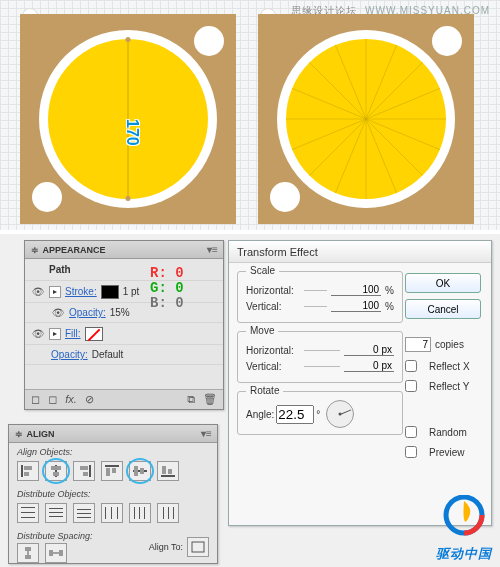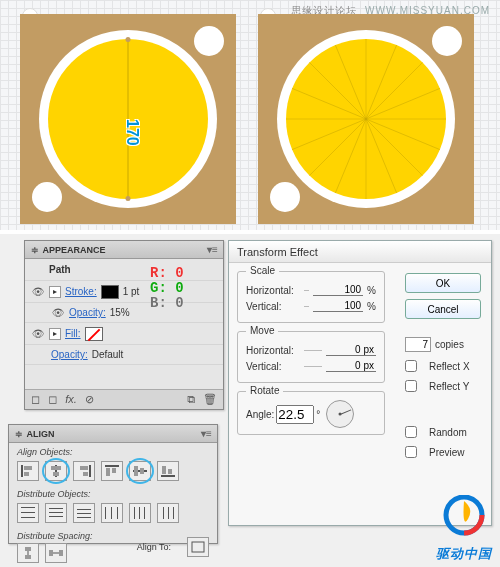--- a/index.html
+++ b/index.html
@@ -38,33 +38,33 @@
   .row .swatch { width:18px; height:14px; border:1px solid #666; background:#000; }
   .row .swatch.none { background:#fff; position:relative; }
   .row .swatch.none::after { content:""; position:absolute; left:0; top:50%; width:100%; height:2px; background:red; transform: rotate(-45deg); }
   .row .link { color:#2864c4; text-decoration:underline; }
   .row.sub { padding-left:26px; height:20px; }
   .panel-footer { position:absolute; bottom:0; left:0; right:0; height:20px; background:#d6d6d6; border-top:1px solid #aaa; display:flex; align-items:center; padding:0 6px; gap:8px; color:#555; }
   .panel-footer span { font-size:11px; line-height:11px;}
   .rgb-box { position:absolute; top:32px; left:150px; width:55px; font-family: 'Courier New', monospace; font-weight:bold; font-size:14px; line-height:15px; text-shadow: 0 0 1px #fff; }
   .rgb-box .r{color:#e33;} .rgb-box .g{color:#1a1;} .rgb-box .b{color:#737373;}
   
-  .align { top: 190px; left: 8px; width: 210px; height: 120px; }
+  .align { top: 190px; left: 8px; width: 210px; height: 140px; }
   .al-label { padding:4px 8px 0; font-size:9px; color:#444;font-style:italic; }
   .al-row { display:flex; gap:6px; padding:4px 8px; align-items:center; }
   .al-btn { width:22px; height:20px; border:1px solid #999; background:#eee; display:flex; align-items:center; justify-content:center; position:relative; }
   .al-btn svg { width:16px; height:14px; }
   .circled { position:relative; }
   .circled::after{ content:""; position:absolute; top:-4px; left:-4px; right:-4px; bottom:-4px; border:2px solid #3fb5e8; border-radius:50%; }
-  .al-to { margin-left:auto; display:flex; gap:16px; align-items:center; font-size:9px; }
+  .al-to { margin-left:auto; display:flex; gap:4px; align-items:center; font-size:9px; }
   
   .dialog { top: 6px; left: 228px; width: 264px; height: 286px; background:#f7f7f7; border:1px solid #9aa; }
   .dialog-title { background: linear-gradient(#fff,#e8e8e8); height:22px; line-height:22px; padding:0 8px; font-size:11px; border-bottom:1px solid #ccc; }
   .dbody { position:relative; padding:8px; }
-  .group { border:1px solid #bbb; border-radius:3px; padding:8px 8px 6px; margin-bottom:8px; width:148px; position:relative; }
+  .group { border:1px solid #bbb; border-radius:3px; padding:8px 8px 6px; margin-bottom:8px; width:166px; position:relative; }
   .group-label { position:absolute; top:-7px; left:8px; background:#f7f7f7; padding:0 4px; font-size:10px; }
   .fld { display:flex; align-items:center; margin:4px 0; gap:4px; font-size:10px; }
   .fld label { width:54px; text-align:left; }
   .fld .uline-input { border:none; border-bottom:1px solid #777; background:transparent; width:50px; text-align:right; padding:0 2px; font-size:10px; }
   .angle-dial { width:28px; height:28px; border:1px solid #999; border-radius:50%; background:#eee; position:relative; margin-left:6px; }
   .angle-dial::after { content:""; position:absolute; left:50%; top:50%; width:12px; height:1px; background:#555; transform-origin:left center; transform: rotate(-22.5deg); }
   .angle-dial::before { content:""; position:absolute; left:50%; top:50%; width:3px; height:3px; background:#555; border-radius:50%; transform:translate(-50%,-50%); }
   .sidecol { position:absolute; top:10px; right:10px; width:76px; display:flex; flex-direction:column; gap:6px; }
   .winbtn { height:20px; border:1px solid #7a9; border-radius:3px; background:linear-gradient(#fefefe,#e4efff); font-size:10px; }
   .copies { display:flex; align-items:center; gap:4px; font-size:10px; margin-top:12px; }

